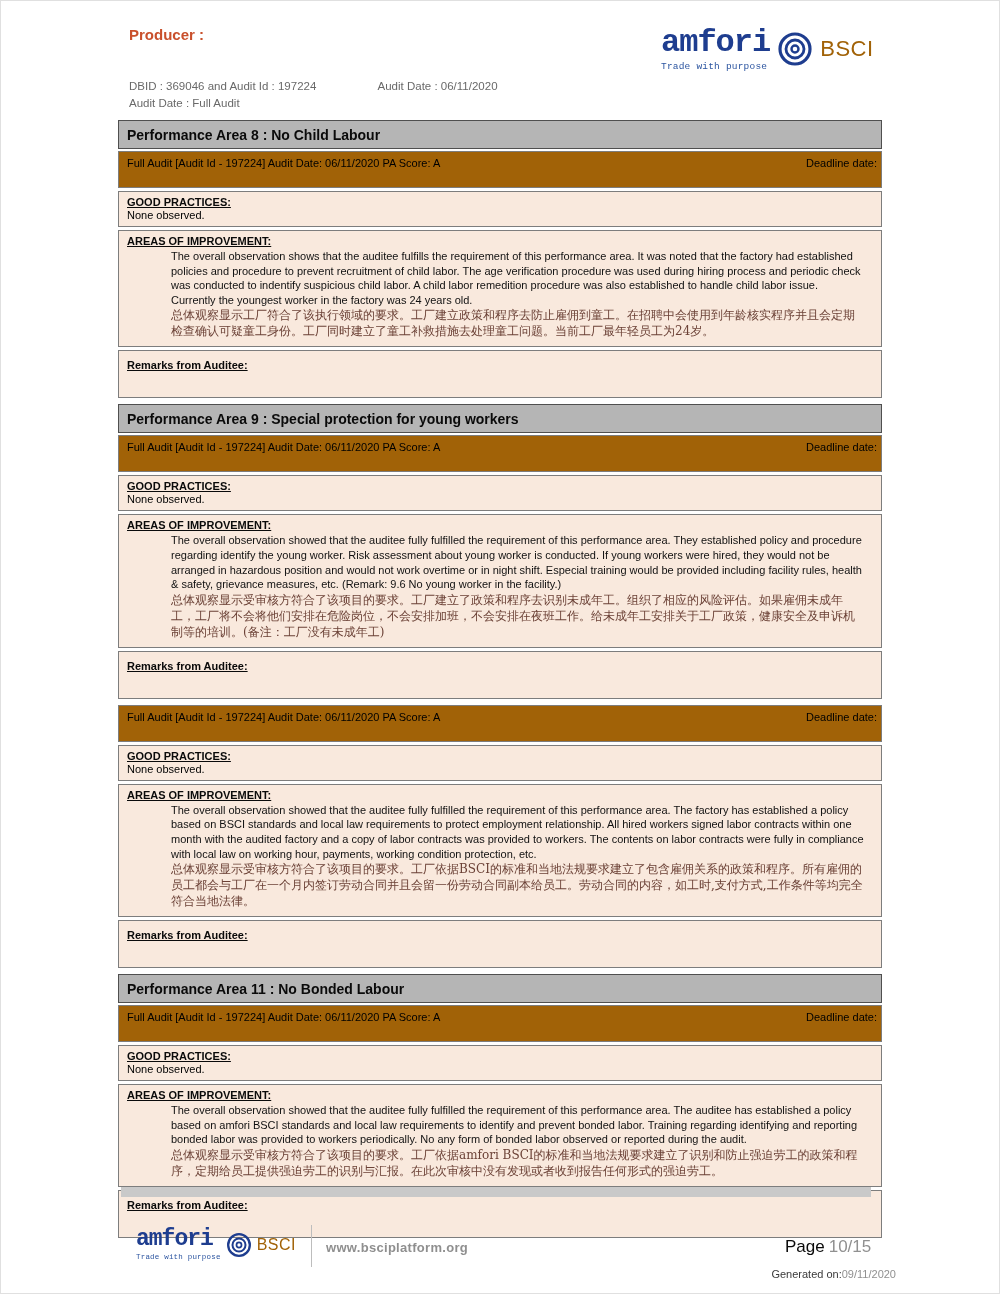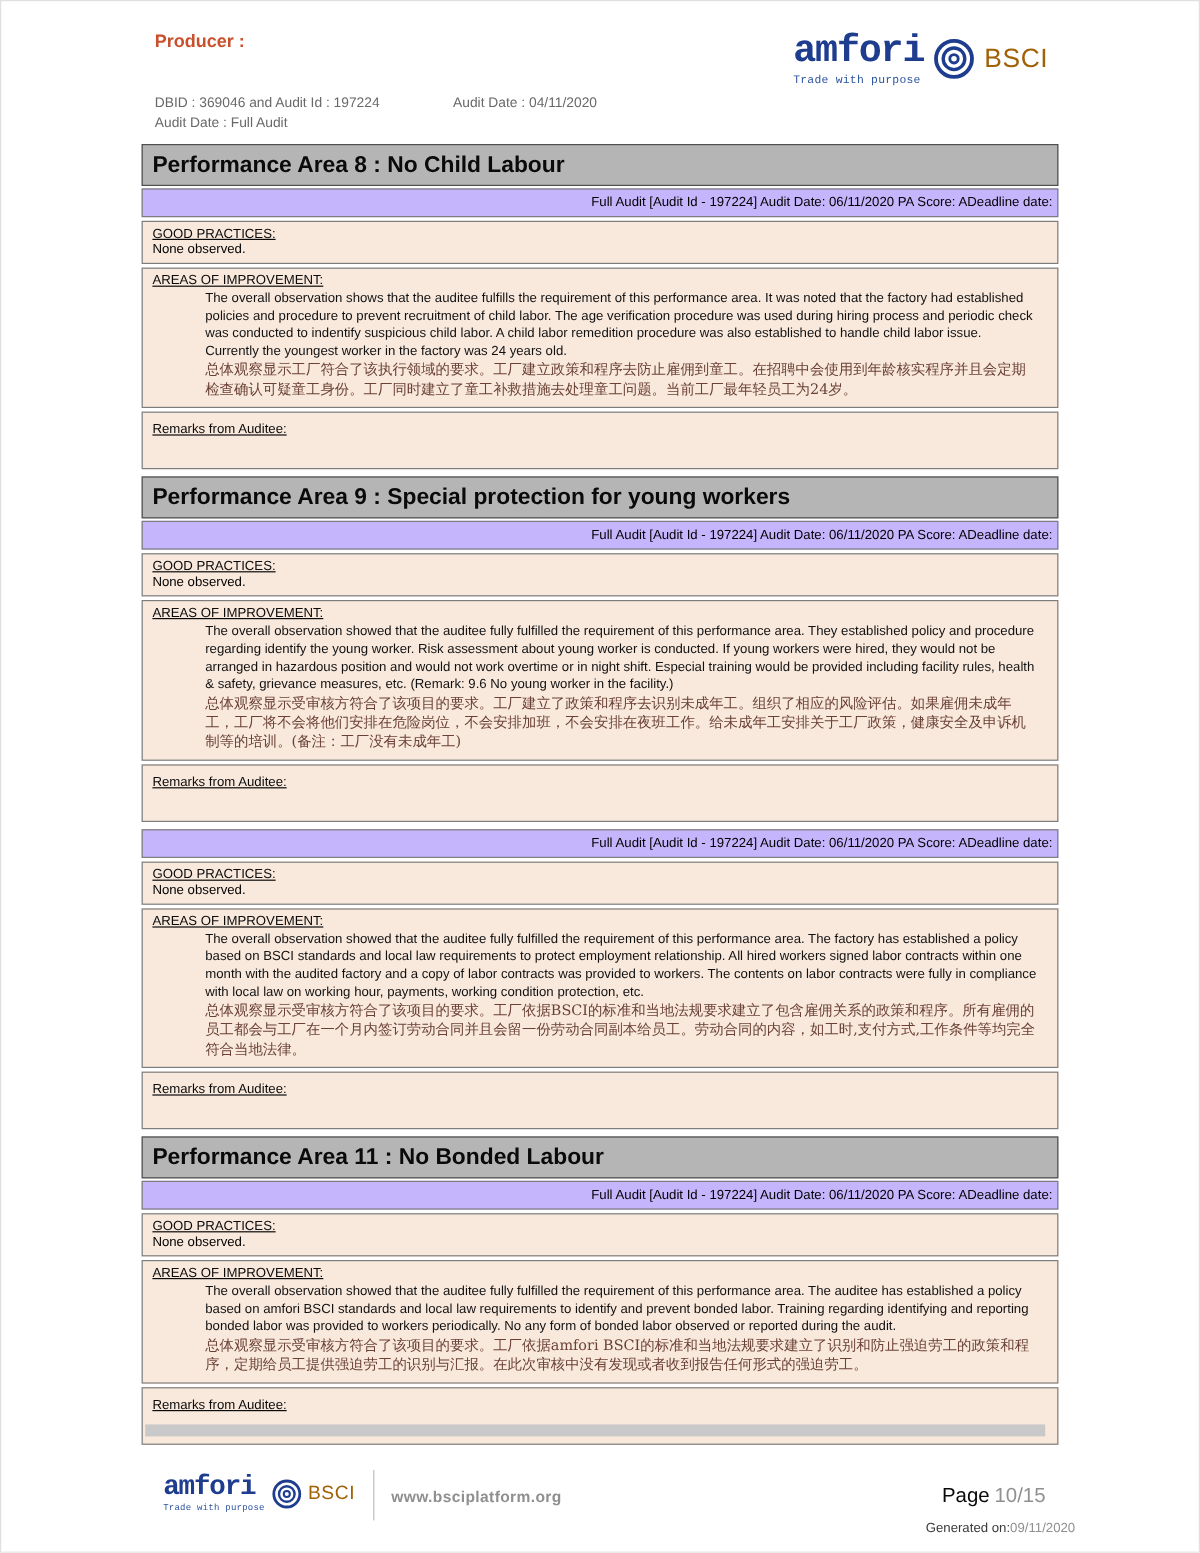--- a/index.html
+++ b/index.html
@@ -33,26 +33,26 @@
   .logo-ftr .amfori-word { font-size:23px; }
   .logo-ftr .amfori-tag { font-size:7.5px; }
   .logo-ftr .amfori-bsci { font-size:16px; margin-left:5px; }
   .logo-ftr .spiral { width:26px; height:26px; margin-left:5px; }
 
   
   .sections { position:absolute; left:117px; top:119px; width:764px; }
   .pa-section { margin-bottom:6px; }
   .pa-title {
     border:1px solid #4f4f4f; background:#b5b5b5; color:#0a0a0a;
-    font-size:19px; font-weight:bold; padding:6px 8px 5px; margin-bottom:2px;
+    font-size:14px; font-weight:bold; padding:6px 8px 5px; margin-bottom:2px;
   }
   .row { border:1px solid #7d7d7d; margin-bottom:3px; }
-  .audit-row { background:#c4b5fd; display:flex; justify-content:flex-end; font-size:11px; padding:5px 4px 5px 8px; }
+  .audit-row { background:#a16207; display:flex; justify-content:space-between; font-size:11px; padding:5px 4px 18px 8px; }
   .peach { background:#f9e9dd; }
-  .heading { font-size:11px; font-weight:normal; text-decoration:underline; color:#0a0a0a; }
+  .heading { font-size:11px; font-weight:bold; text-decoration:underline; color:#0a0a0a; }
   .gp-row { padding:4px 8px 5px; font-size:11px; }
   .gp-row .gp-text { margin-top:1px; }
   .aoi-row { padding:4px 8px 7px; }
   .aoi-body { margin:2px 8px 0 44px; }
   .aoi-en { font-size:11px; line-height:14.6px; color:#111; }
   .aoi-zh { font-family:"DejaVu Serif", serif; font-size:12px; line-height:16px; color:#6b4136; }
   .remarks-row { padding:4px 8px 24px; }
 
   
   .ftr-bar { position:absolute; left:120px; top:1186px; width:750px; height:10px; background:#c9c9c9; }
@@ -78,21 +78,21 @@
     <svg class="spiral" viewBox="0 0 36 36">
       <circle cx="18" cy="18" r="15" fill="none" stroke="#1e3d8f" stroke-width="3.2"></circle>
       <circle cx="18" cy="18" r="9" fill="none" stroke="#1e3d8f" stroke-width="2.8"></circle>
       <circle cx="18" cy="18" r="3.5" fill="none" stroke="#1e3d8f" stroke-width="2.4"></circle>
     </svg>
     <span class="amfori-bsci">BSCI</span>
   </div>
 
   <div class="hdr-meta1">
     <span>DBID : 369046 and Audit Id : 197224</span>
-    <span class="m2">Audit Date : 04/11/2020</span>
+    <span class="m2">Audit Date : 06/11/2020</span>
   </div>
   <div class="hdr-meta2">Audit Date : Full Audit</div>
 
   <div class="sections">
 
     <div class="pa-section">
       <div class="pa-title">Performance Area 8 : No Child Labour</div>
       <div class="row audit-row">
         <span>Full Audit [Audit Id - 197224] Audit Date: 06/11/2020 PA Score: A</span>
         <span>Deadline date:</span>

